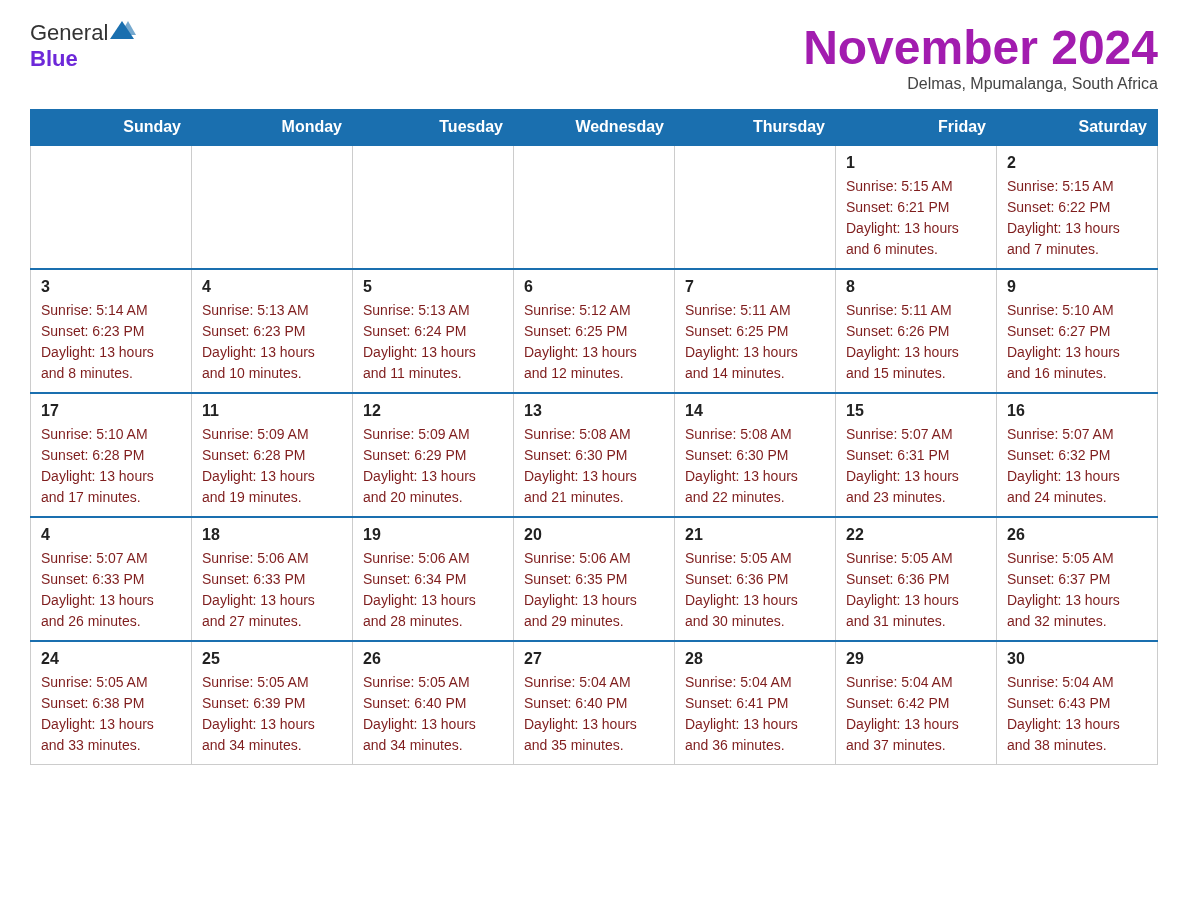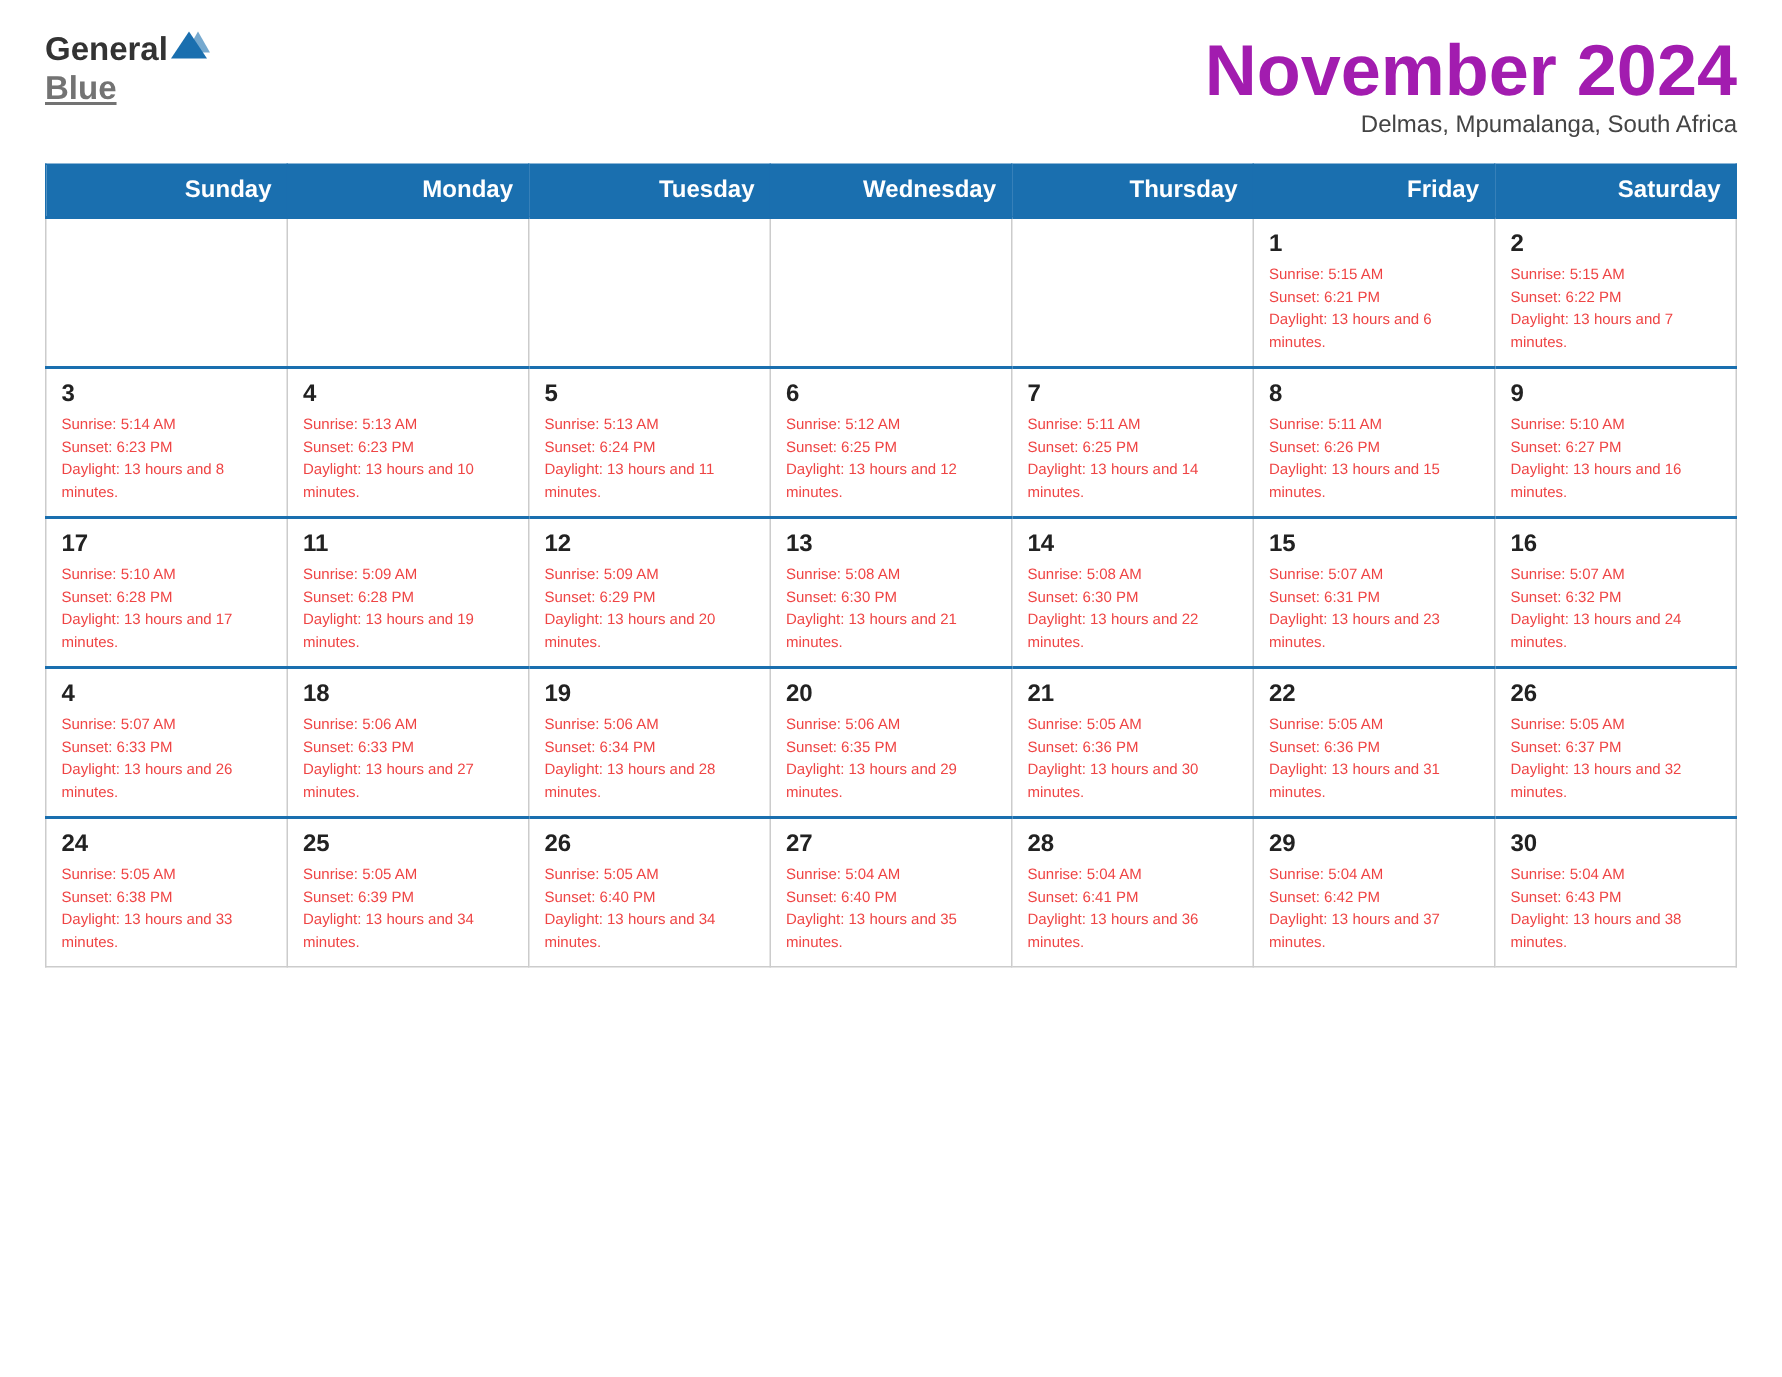--- a/index.html
+++ b/index.html
@@ -11,28 +11,27 @@
       min-height: 918px;
     }
     .header {
       display: flex;
       justify-content: space-between;
       align-items: flex-start;
       margin-bottom: 16px;
     }
     .logo-text-general {
       font-size: 22px;
-      font-weight: bold;
+      font-weight: normal;
       color: #333;
     }
     .logo-text-blue {
       font-size: 22px;
       font-weight: bold;
-      color: #737373;
-      text-decoration: underline;
+      color: #6d28d9;
     }
     .logo-icon {
       width: 28px;
       height: 28px;
       margin-top: -4px;
     }
     .logo-wrapper {
       display: flex;
       flex-direction: column;
       align-items: flex-start;
@@ -81,22 +80,22 @@
       border-top: 2px solid #1a6faf;
     }
     .day-number {
       font-size: 16px;
       font-weight: bold;
       color: #222;
       display: block;
       margin-bottom: 4px;
     }
     .day-info {
-      font-size: 10px;
-      color: #ef4444;
+      font-size: 14px;
+      color: #7f1d1d;
       line-height: 1.5;
     }
     .empty-cell {
       background: #fff;
     }
     .calendar tbody tr:first-child td {
       border-top: 2px solid #1a6faf;
     }
   </style>
 </head>

